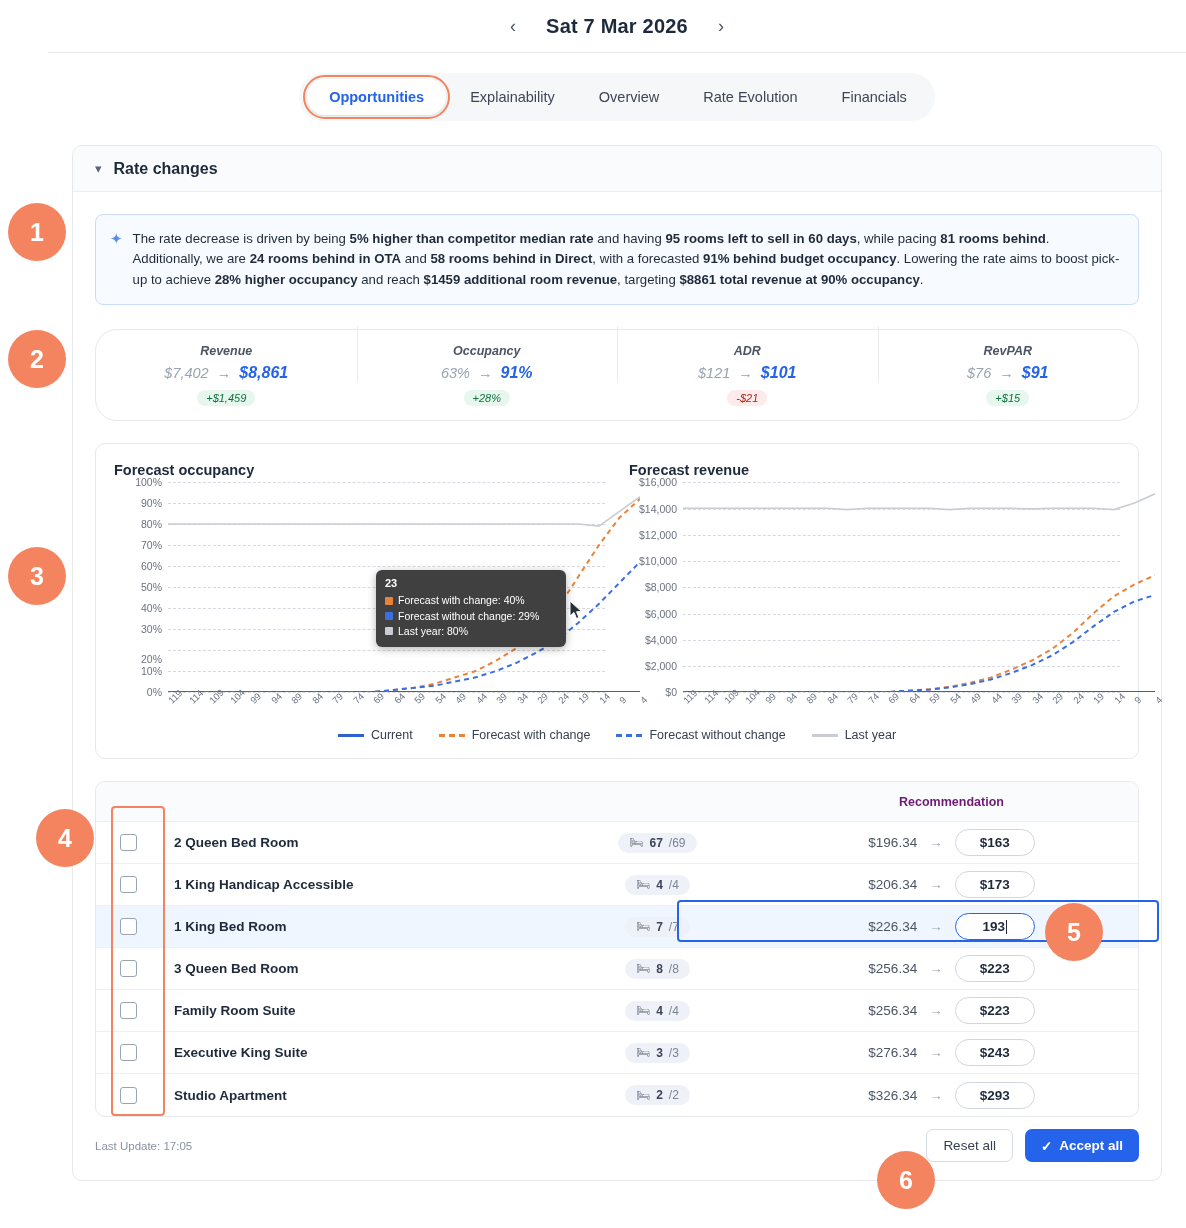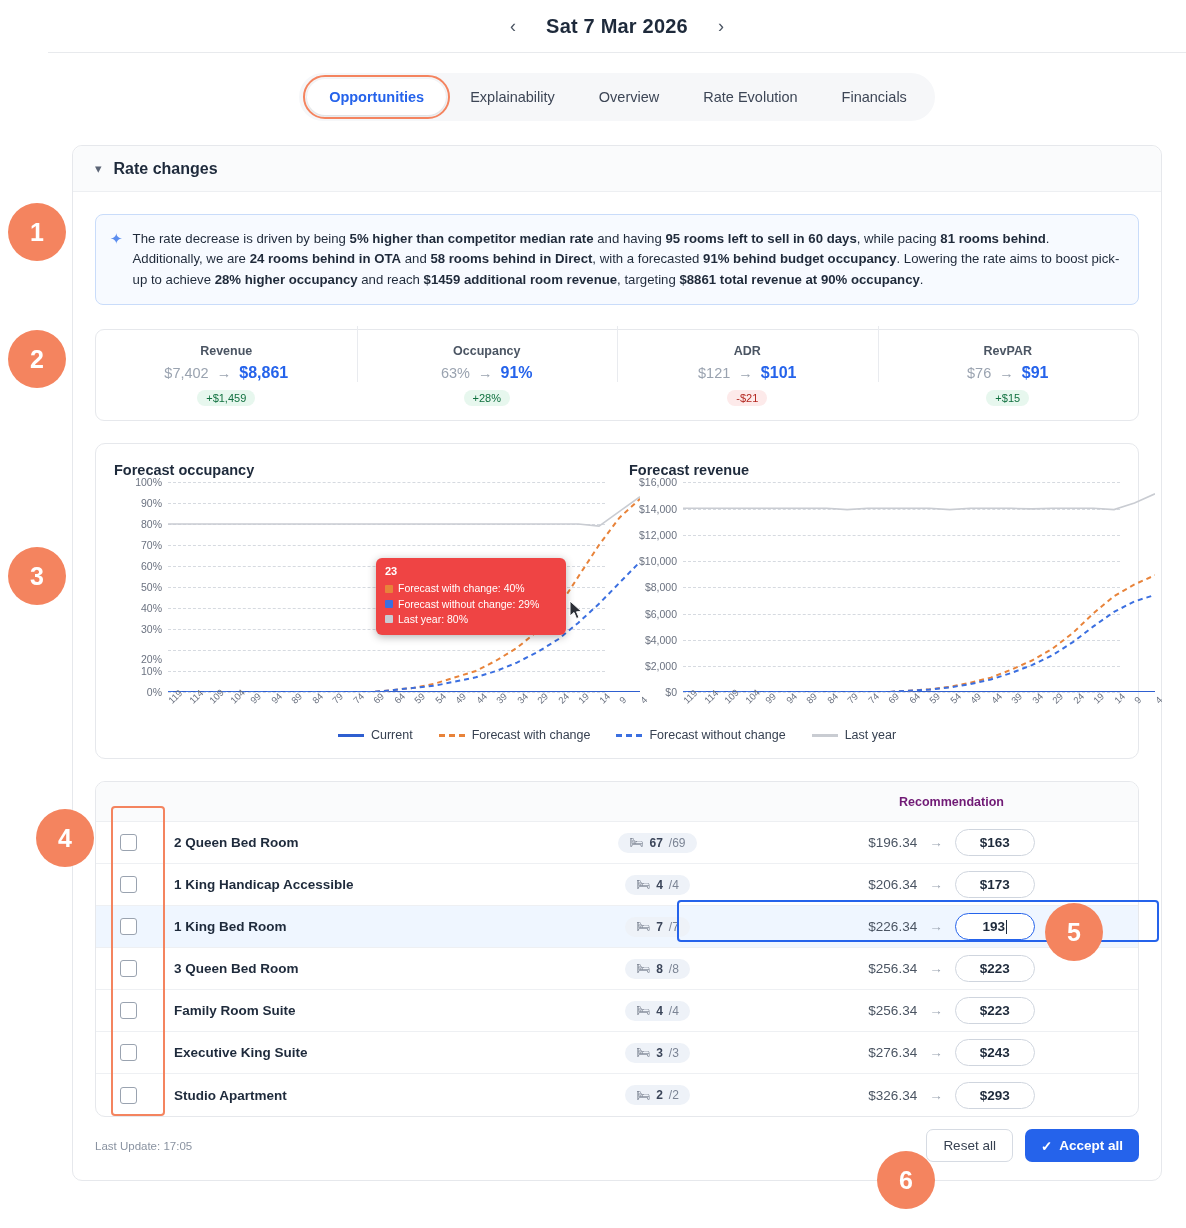--- a/index.html
+++ b/index.html
@@ -66,22 +66,22 @@
   .insight {
     margin: 22px 22px 0 22px; border: 1px solid #c9dcfa; background: #f7faff;
     border-radius: 8px; padding: 14px 16px 14px 14px; display: flex; gap: 10px;
   }
   .spark { color: #5b8def; font-size: 15px; line-height: 1.2; padding-top: 1px; }
   .insight-text { font-size: 13.2px; line-height: 1.55; color: #1f2a3a; }
   .insight-text b { font-weight: bold; }
 
   
   .kpis {
-    margin: 24px 22px 0 22px; border: 1px solid #e6e8ec; border-radius: 9px;
-    display: flex; height: 92px; align-items: center;
+    margin: 24px 22px 0 22px; border: 1px solid #e6e8ec; border-radius: 22px;
+    display: flex; height: 92px; align-items: center; font-style: italic;
   }
   .kpi { flex: 1; text-align: center; position: relative; }
   .kpi + .kpi::before {
     content: ""; position: absolute; left: 0; top: -18px; height: 56px; width: 1px; background: #e9ebef;
   }
   .kpi-label { font-size: 12.5px; color: #4b5563; font-weight: bold; }
   .kpi-vals { margin-top: 6px; font-size: 14.5px; color: #9aa3b0; }
   .kpi-vals .arrow { color: #9aa3b0; margin: 0 4px; }
   .kpi-vals .new { color: #2563eb; font-weight: bold; font-size: 16px; }
   .kpi-pill {
@@ -107,22 +107,22 @@
   .grid { position: absolute; left: 54px; right: 0; top: 0; height: 210px; }
   .gline { position: absolute; left: 0; right: 0; border-top: 1px dashed #d6dae0; }
   .x-labels { position: absolute; left: 54px; right: 0; top: 212px; height: 34px; }
   .x-lab {
     position: absolute; font-size: 9.5px; color: #6b7280; transform: rotate(-45deg);
     transform-origin: left top; white-space: nowrap;
   }
   .svg-layer { position: absolute; left: 54px; top: 0; right: 0; height: 210px; }
 
   .tooltip {
-    position: absolute; left: 262px; top: 76px; width: 190px;
-    background: #ef4444; color: #fff; border-radius: 6px; padding: 7px 9px 8px 9px;
+    position: absolute; left: 262px; top: 88px; width: 190px;
+    background: #404040; color: #fff; border-radius: 6px; padding: 7px 9px 8px 9px;
     font-size: 10.5px; z-index: 5; box-shadow: 0 2px 8px rgba(0,0,0,.3);
   }
   .tooltip .tt-title { font-weight: bold; font-size: 11px; margin-bottom: 4px; }
   .tt-row { display: flex; align-items: center; gap: 5px; line-height: 1.45; }
   .tt-sw { width: 8px; height: 8px; display: inline-block; border-radius: 1px; }
   .cursor-arrow { position: absolute; left: 455px; top: 118px; z-index: 6; }
 
   .legend {
     display: flex; justify-content: center; align-items: center; gap: 26px;
     margin-top: 16px; padding-bottom: 6px;

